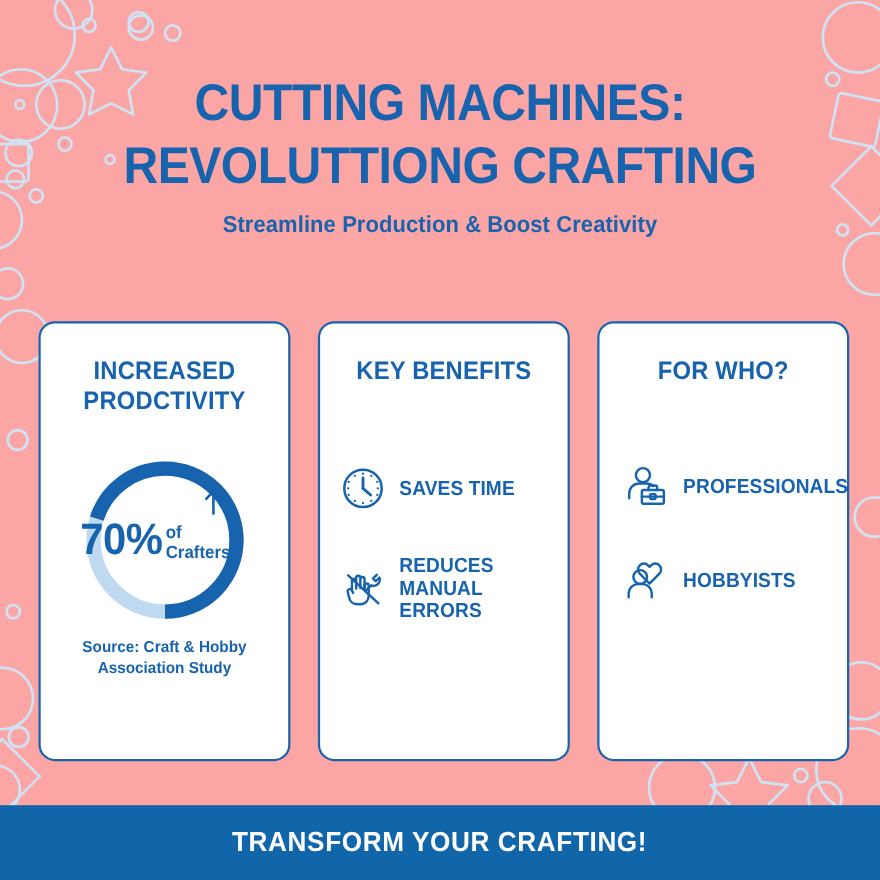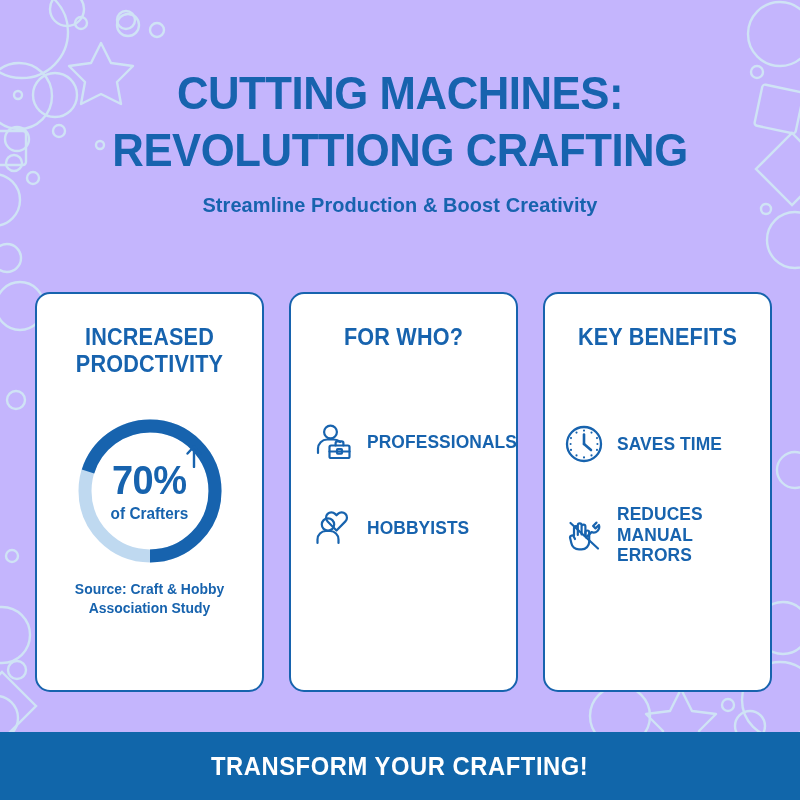--- a/index.html
+++ b/index.html
@@ -10,21 +10,21 @@
     width: 800px;
     height: 800px;
     background: #ffffff;
     font-family: "Liberation Sans", sans-serif;
     overflow: hidden;
   }
   #poster {
     position: relative;
     width: 800px;
     height: 800px;
-    background: #c4b5fd;
+    background: #fca5a5;
     overflow: hidden;
   }
 
   
   #bg-decor {
     position: absolute;
     left: 0; top: 0;
     width: 800px; height: 800px;
     z-index: 0;
   }
@@ -105,21 +105,21 @@
     top: 118px;
     transform: translateX(-50%);
     width: 158px;
     height: 158px;
   }
   .donut-center {
     position: absolute;
     left: 0; top: 0;
     width: 158px; height: 158px;
     display: flex;
-    flex-direction: column;
+    flex-direction: row;
     align-items: center;
     justify-content: center;
   }
   .donut-pct {
     color: #1763ae;
     font-family: "Liberation Sans Narrow", "Liberation Sans", sans-serif;
     font-weight: 700;
     font-size: 40px;
     line-height: 0.98;
     letter-spacing: -0.5px;
@@ -300,63 +300,20 @@
           <g stroke="#1763ae" stroke-width="2.4" fill="none" stroke-linecap="round" stroke-linejoin="round">
             <line x1="9" y1="23" x2="9" y2="3"></line>
             <polyline points="2.5,9.5 9,2.5 15.5,9.5"></polyline>
           </g>
         </svg>
       </div>
 
       <div class="source">
         <span>Source: Craft &amp; Hobby</span>
         <span class="s2">Association Study</span>
-      </div>
-    </div>
-
-    <div class="card">
-      <div class="card-title">
-        <span>FOR WHO?</span>
-      </div>
-
-      <div class="features who">
-
-        <div class="feature">
-          <span class="icon">
-            <svg viewBox="0 0 42 42" width="42" height="42" xmlns="http://www.w3.org/2000/svg">
-              <g fill="none" stroke="#1763ae" stroke-width="2.2" stroke-linecap="round" stroke-linejoin="round">
-                <circle cx="17.5" cy="11" r="6.4"></circle>
-                <path d="M5 32 v-4.4 c0 -5 4.1 -9.1 9.1 -9.1 h6.8 c2.4 0 4.6 0.9 6.2 2.4"></path>
-                <rect x="16.5" y="24.5" width="20" height="12.5" rx="1.6"></rect>
-                <path d="M22.6 24.5 v-2.4 a1.7 1.7 0 0 1 1.7 -1.7 h4.4 a1.7 1.7 0 0 1 1.7 1.7 v2.4"></path>
-                <line x1="16.5" y1="30.5" x2="36.5" y2="30.5"></line>
-                <rect x="24" y="28.2" width="5" height="4.4" rx="0.8"></rect>
-              </g>
-            </svg>
-          </span>
-          <span class="flabel">
-            <span>PROFESSIONALS</span>
-          </span>
-        </div>
-
-        <div class="feature">
-          <span class="icon">
-            <svg viewBox="0 0 42 42" width="42" height="42" xmlns="http://www.w3.org/2000/svg">
-              <g fill="none" stroke="#1763ae" stroke-width="2.2" stroke-linecap="round" stroke-linejoin="round">
-                <circle cx="15" cy="17.5" r="6.2"></circle>
-                <path d="M4.5 36 v-3.6 c0 -4.6 3.8 -8.4 8.4 -8.4 h4.2 c4.6 0 8.4 3.8 8.4 8.4 V36"></path>
-                <path d="M23.5 23.5 L14.6 14.4 a5.3 5.3 0 0 1 0 -7.5 5.3 5.3 0 0 1 7.5 0 l1.4 1.4 1.4 -1.4 a5.3 5.3 0 0 1 7.5 0 5.3 5.3 0 0 1 0 7.5 z"></path>
-              </g>
-            </svg>
-          </span>
-          <span class="flabel">
-            <span>HOBBYISTS</span>
-          </span>
-        </div>
-
       </div>
     </div>
 
     <div class="card">
       <div class="card-title">
         <span>KEY BENEFITS</span>
       </div>
 
       <div class="features">
 
@@ -405,19 +362,62 @@
           </span>
           <span class="flabel">
             <span>REDUCES</span>
             <span class="l2">MANUAL ERRORS</span>
           </span>
         </div>
 
       </div>
     </div>
 
+    <div class="card">
+      <div class="card-title">
+        <span>FOR WHO?</span>
+      </div>
+
+      <div class="features who">
+
+        <div class="feature">
+          <span class="icon">
+            <svg viewBox="0 0 42 42" width="42" height="42" xmlns="http://www.w3.org/2000/svg">
+              <g fill="none" stroke="#1763ae" stroke-width="2.2" stroke-linecap="round" stroke-linejoin="round">
+                <circle cx="17.5" cy="11" r="6.4"></circle>
+                <path d="M5 32 v-4.4 c0 -5 4.1 -9.1 9.1 -9.1 h6.8 c2.4 0 4.6 0.9 6.2 2.4"></path>
+                <rect x="16.5" y="24.5" width="20" height="12.5" rx="1.6"></rect>
+                <path d="M22.6 24.5 v-2.4 a1.7 1.7 0 0 1 1.7 -1.7 h4.4 a1.7 1.7 0 0 1 1.7 1.7 v2.4"></path>
+                <line x1="16.5" y1="30.5" x2="36.5" y2="30.5"></line>
+                <rect x="24" y="28.2" width="5" height="4.4" rx="0.8"></rect>
+              </g>
+            </svg>
+          </span>
+          <span class="flabel">
+            <span>PROFESSIONALS</span>
+          </span>
+        </div>
+
+        <div class="feature">
+          <span class="icon">
+            <svg viewBox="0 0 42 42" width="42" height="42" xmlns="http://www.w3.org/2000/svg">
+              <g fill="none" stroke="#1763ae" stroke-width="2.2" stroke-linecap="round" stroke-linejoin="round">
+                <circle cx="15" cy="17.5" r="6.2"></circle>
+                <path d="M4.5 36 v-3.6 c0 -4.6 3.8 -8.4 8.4 -8.4 h4.2 c4.6 0 8.4 3.8 8.4 8.4 V36"></path>
+                <path d="M23.5 23.5 L14.6 14.4 a5.3 5.3 0 0 1 0 -7.5 5.3 5.3 0 0 1 7.5 0 l1.4 1.4 1.4 -1.4 a5.3 5.3 0 0 1 7.5 0 5.3 5.3 0 0 1 0 7.5 z"></path>
+              </g>
+            </svg>
+          </span>
+          <span class="flabel">
+            <span>HOBBYISTS</span>
+          </span>
+        </div>
+
+      </div>
+    </div>
+
   </div>
 
   <div class="banner">
     <span class="banner-text">TRANSFORM YOUR CRAFTING!</span>
   </div>
 
 </div>
 
 </body></html>

